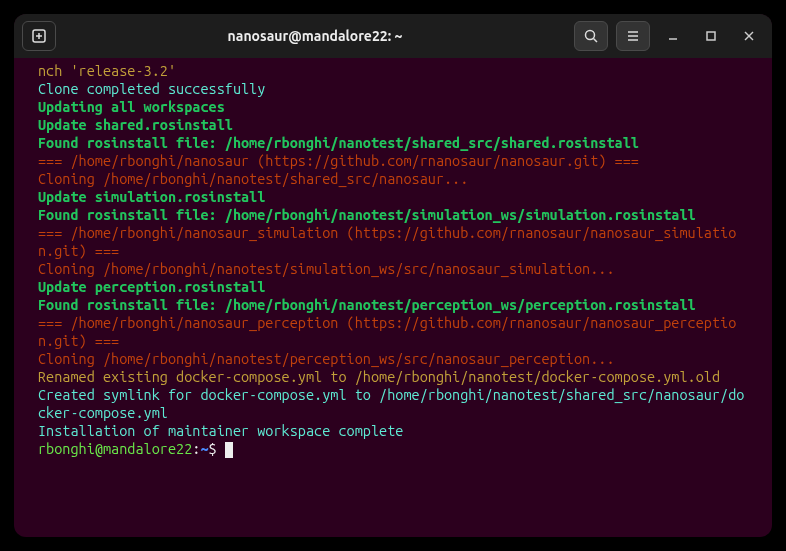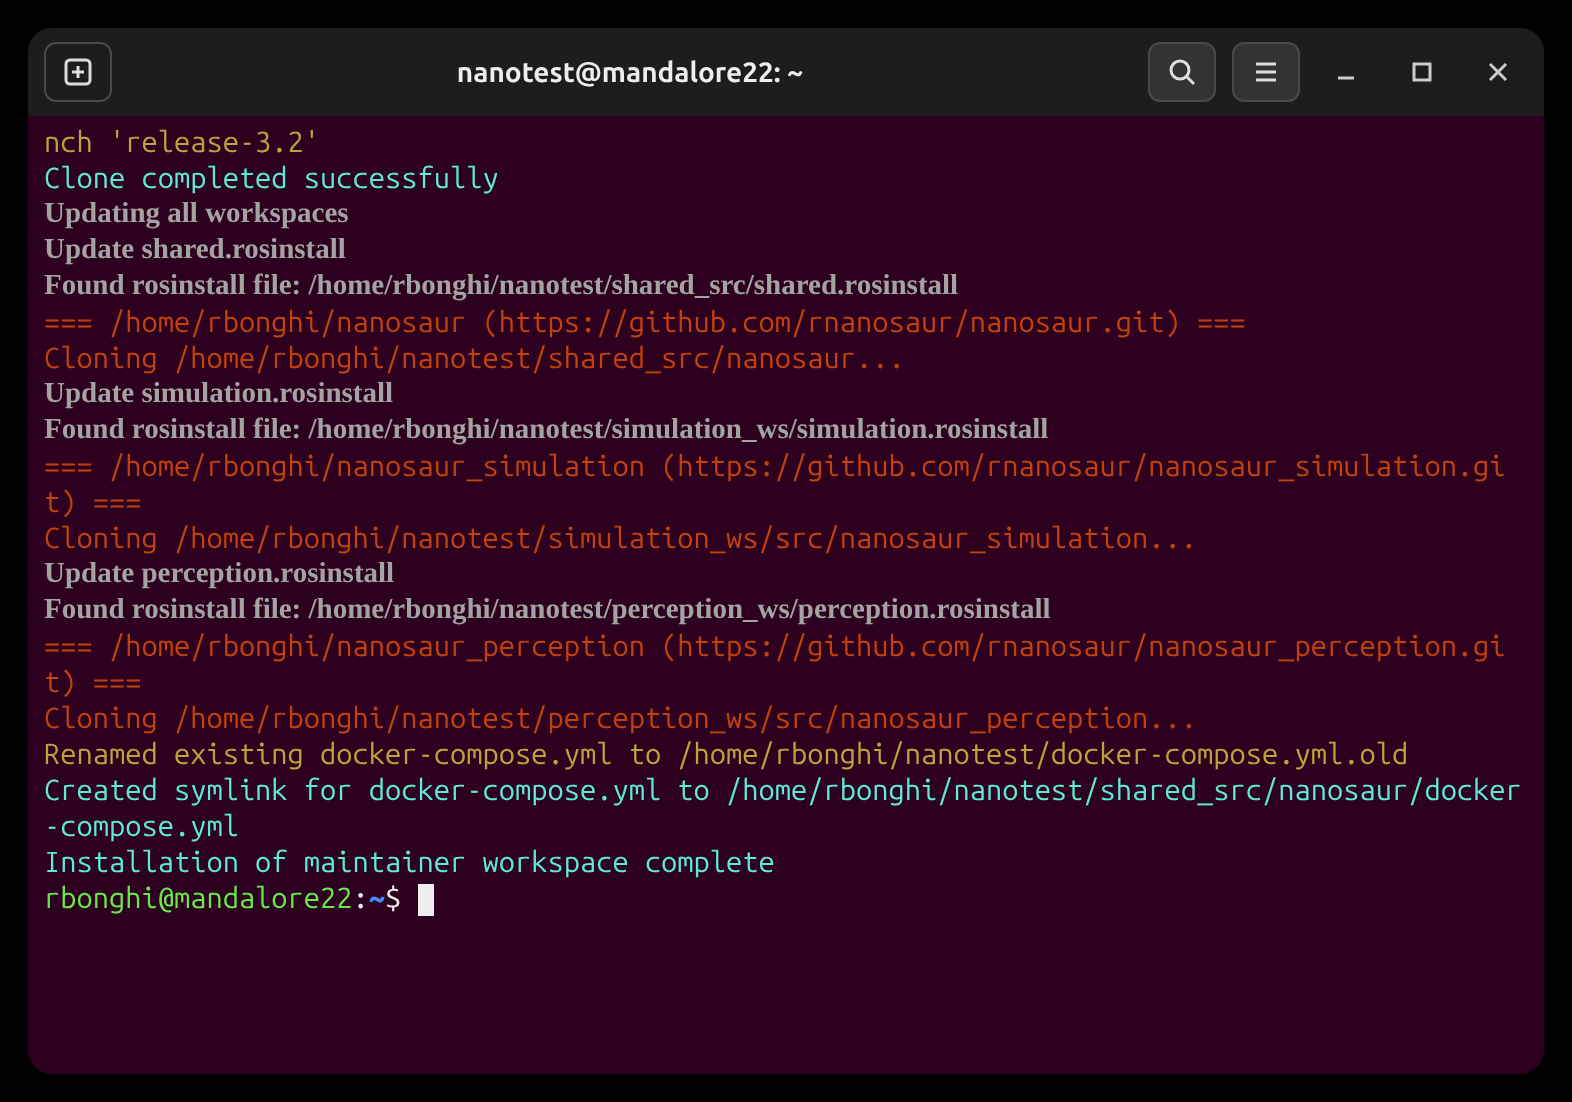--- a/index.html
+++ b/index.html
@@ -72,30 +72,30 @@
       height: 30px;
       display: flex;
       align-items: center;
       justify-content: center;
       color: #ccc;
       border-radius: 50%;
     }
     .win-btn svg { width: 14px; height: 14px; }
     .terminal {
       flex: 1;
-      padding: 4px 8px;
+      padding: 4px 24px;
       font-size: 14.5px;
       line-height: 18px;
       overflow: hidden;
       white-space: pre-wrap;
       word-break: break-all;
     }
     .c-gold { color: #c2a03a; }
     .c-teal { color: #5eead4; }
-    .c-white-bold { color: #a3a3a3; font-weight: bold; font-family: Liberation Serif, serif; }
+    .c-white-bold { color: #22c55e; font-weight: bold; }
     .c-gray { color: #c2410c; }
     .c-green-bold { color: #6ae84a; font-weight: normal; }
     .c-blue-bold { color: #4a8aff; font-weight: bold; }
     .c-white { color: #eee; }
     .cursor {
       display: inline-block;
       width: 8px;
       height: 16px;
       background: #eee;
       vertical-align: middle;
@@ -106,21 +106,21 @@
 
 <div class="window">
   <div class="titlebar">
     <div class="tab-btn">
       <svg viewBox="0 0 16 16">
           <rect x="2" y="2" width="12" height="12" rx="2" fill="none" stroke="currentColor" stroke-width="1.5"></rect>
           <line x1="8" y1="5" x2="8" y2="11" stroke="currentColor" stroke-width="1.5"></line>
           <line x1="5" y1="8" x2="11" y2="8" stroke="currentColor" stroke-width="1.5"></line>
         </svg>
     </div>
-    <div class="title">nanotest@mandalore22: ~</div>
+    <div class="title">nanosaur@mandalore22: ~</div>
     <div class="ctrl-group">
       <div class="ctrl-btn">
         <svg viewBox="0 0 16 16" width="16" height="16">
             <circle cx="7" cy="7" r="4.5" fill="none" stroke="currentColor" stroke-width="1.5"></circle>
             <line x1="10.5" y1="10.5" x2="14" y2="14" stroke="currentColor" stroke-width="1.5"></line>
           </svg>
       </div>
       <div class="ctrl-btn">
         <svg viewBox="0 0 16 16" width="16" height="16">
             <line x1="3" y1="4" x2="13" y2="4" stroke="currentColor" stroke-width="1.5"></line>

